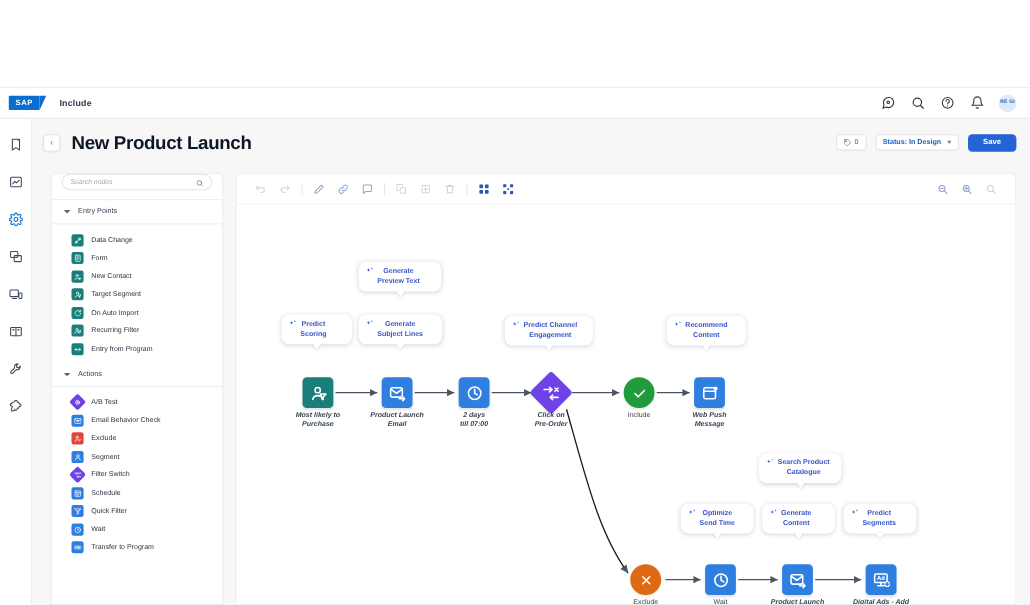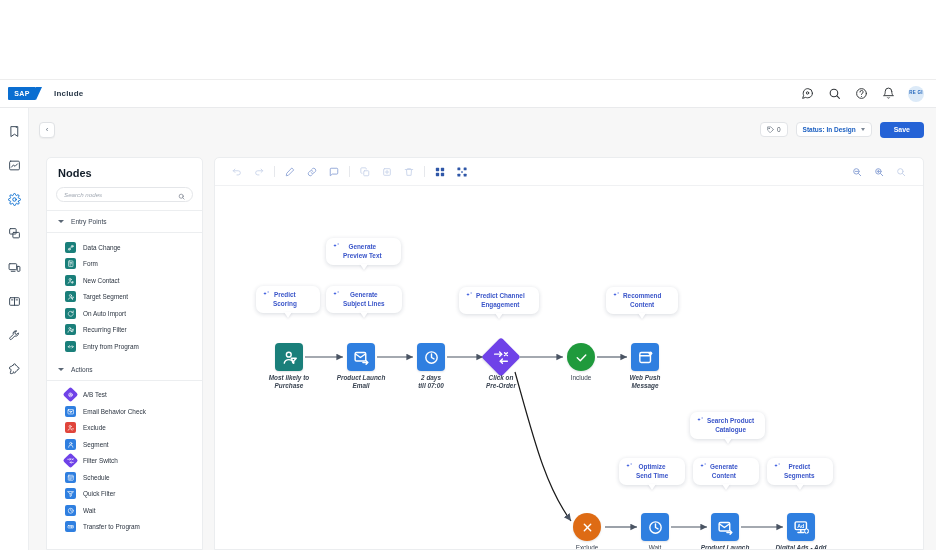--- a/index.html
+++ b/index.html
@@ -262,41 +262,41 @@
     <div class="rail-item">
       <svg viewBox="0 0 24 24" fill="none" stroke="currentColor" stroke-width="1.8" stroke-linecap="round" stroke-linejoin="round">
         <path d="M10 3.5a2 2 0 0 1 4 0c0 1.1.9 1.6 1.8 1.2l1.4 1.4c-.4.9.1 1.8 1.2 1.8a2 2 0 0 1 0 4c-1.1 0-1.6.9-1.2 1.8l-1.4 1.4c-.9-.4-1.8.1-1.8 1.2a2 2 0 0 1-4 0"></path>
         <path d="M10 3.5 6.3 6.1c-.9-.4-1.8.1-1.8 1.2a2 2 0 0 0 0 4c1.1 0 1.6.9 1.2 1.8L4.3 17.9a1.5 1.5 0 0 0 1.8 1.8l3.9-1.4"></path>
       </svg>
     </div>
   </div>
 
   <div class="page-head">
     <div class="back-btn">‹</div>
+    <div class="page-title">New Product Launch</div>
 
     <div class="head-right">
       <div class="tag-chip">
         <span>
           <svg viewBox="0 0 24 24" fill="none" stroke="#5b6775" stroke-width="2" stroke-linecap="round" stroke-linejoin="round">
             <path d="M20.6 13.6 12.4 21.8a2 2 0 0 1-2.8 0L2 14.2V3h11.2l7.4 7.4a2 2 0 0 1 0 3.2z"></path>
             <circle cx="7" cy="8" r="1.6"></circle>
           </svg>
         </span>
         <span>0</span>
       </div>
       <div class="status-chip">
         <span>Status: In Design</span>
         <span class="caret"></span>
       </div>
       <button class="save-btn">Save</button>
     </div>
   </div>
 
   <div class="nodes-panel">
-    <div class="nodes-title">Nodes</div>
     <div class="search-wrap">
       <div class="search-box">
         <input type="text" placeholder="Search nodes" style="">
         <span>
           <svg viewBox="0 0 24 24" fill="none" stroke="currentColor" stroke-width="2.2" stroke-linecap="round">
             <circle cx="11" cy="11" r="7"></circle>
               <line x1="16.5" y1="16.5" x2="21" y2="21"></line>
           </svg>
         </span>
       </div>

